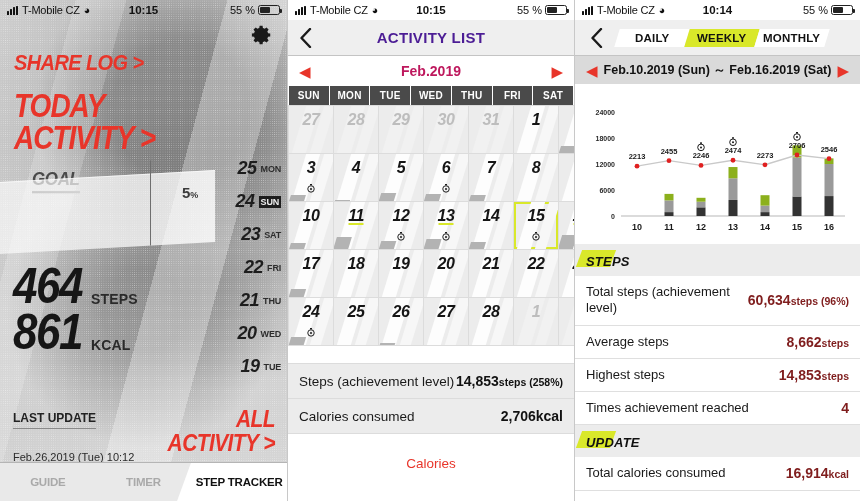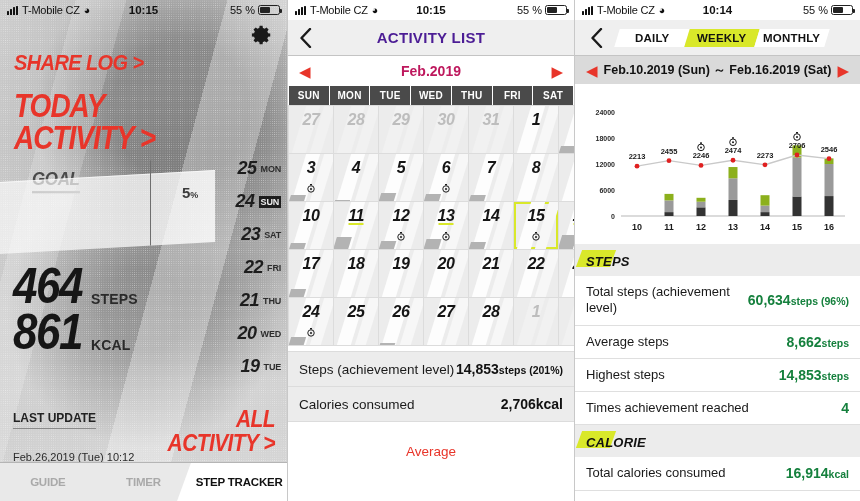--- a/index.html
+++ b/index.html
@@ -145,21 +145,21 @@
   }
   .cell .dnum {
     position: absolute; left: 0; right: 0; top: 5px; text-align: center;
     font-size: 16px; font-weight: bold; font-style: italic; color: #151515; z-index: 3; letter-spacing: -.5px;
   }
   .cell.dim .dnum { color: #bdbdbd; }
   .cell.dim .stripe, .cell.dim .stripe2 { background: #f1f1f1; }
   .cell .hl { position: absolute; height: 2.5px; background: #d9e82a; z-index: 4; left: 50%; transform: translateX(-50%); width: 15px; bottom: 24px; }
   .cell .marker { position: absolute; bottom: 4px; left: 50%; transform: translateX(-50%); z-index: 4; }
   .cell.today { outline: 2px solid #d9e82a; outline-offset: -2px; z-index: 5; }
-  .summary { margin-top: 5px; }
+  .summary { margin-top: 17px; }
   .sum-row {
     display: flex; align-items: center; justify-content: space-between;
     padding: 9px 11px; background: #ececec; border-top: 1px solid #dcdcdc; border-bottom: 1px solid #dcdcdc;
   }
   .sum-row + .sum-row { border-top: none; }
   .sum-label { font-size: 13.5px; color: #1a1a1a; }
   .sum-val { font-size: 14px; font-weight: bold; color: #111; white-space: nowrap; }
   .sum-val small { font-size: 10.5px; font-weight: bold; }
   .details-link { text-align: center; color: #e8352a; font-size: 13.5px; margin-top: 22px; }
 
@@ -181,21 +181,21 @@
   .sec-head .mark {
     position: absolute; left: 4px; top: 6px; width: 34px; height: 17px;
     background: #d9e82a; transform: skewX(-20deg);
   }
   .sec-head span { position: relative; z-index: 2; font-size: 13px; font-weight: bold; font-style: italic; color: #111; letter-spacing: .2px; }
   .srow {
     display: flex; align-items: center; justify-content: space-between; gap: 8px;
     padding: 8px 11px; background: #fff; border-bottom: 1px solid #dfdfdf;
   }
   .srow .sl { font-size: 13px; color: #1a1a1a; line-height: 1.25; }
-  .srow .sv { font-size: 14px; font-weight: bold; color: #15803d; white-space: nowrap; text-align: right; }
+  .srow .sv { font-size: 14px; font-weight: bold; color: #7f1d1d; white-space: nowrap; text-align: right; }
   .srow .sv small { font-size: 10.5px; }
 </style>
 </head>
 <body>
 
 <div class="panel p1">
   <div class="p1-bg"></div>
   <div class="p1-dots"></div>
   <div class="p1-diag"></div>
 
@@ -571,29 +571,29 @@
       <div class="cell dim">
         <div class="stripe"></div>
         <div class="stripe2"></div>
         <div class="dnum">2</div>
       </div>
     </div>
 
   <div class="summary">
     <div class="sum-row">
       <span class="sum-label">Steps (achievement level)</span>
-      <span class="sum-val"><span>14,853</span><small>steps (201%)</small></span>
+      <span class="sum-val"><span>14,853</span><small>steps (258%)</small></span>
     </div>
     <div class="sum-row">
       <span class="sum-label">Calories consumed</span>
       <span class="sum-val"><span>2,706</span><span>kcal</span></span>
     </div>
   </div>
 
-  <div class="details-link">Average</div>
+  <div class="details-link">Calories</div>
 </div>
 
 <div class="panel p3">
   <div class="statusbar">
     <div class="sb-left">
       <span class="sb-bars">
           <i></i>
           <i></i>
           <i></i>
           <i></i>
@@ -722,21 +722,21 @@
         <div class="srow">
           <div class="sl">Times achievement reached</div>
           <div class="sv"><span>4</span></div>
         </div>
       </div>
   </div>
 
   <div class="stats-section">
     <div class="sec-head">
       <div class="mark"></div>
-      <span>CALORIE</span>
+      <span>UPDATE</span>
     </div>
     <div id="cal-rows">
         <div class="srow">
           <div class="sl">Total calories consumed</div>
           <div class="sv"><span>16,914</span><small>kcal</small></div>
         </div>
       </div>
   </div>
 </div>
 

